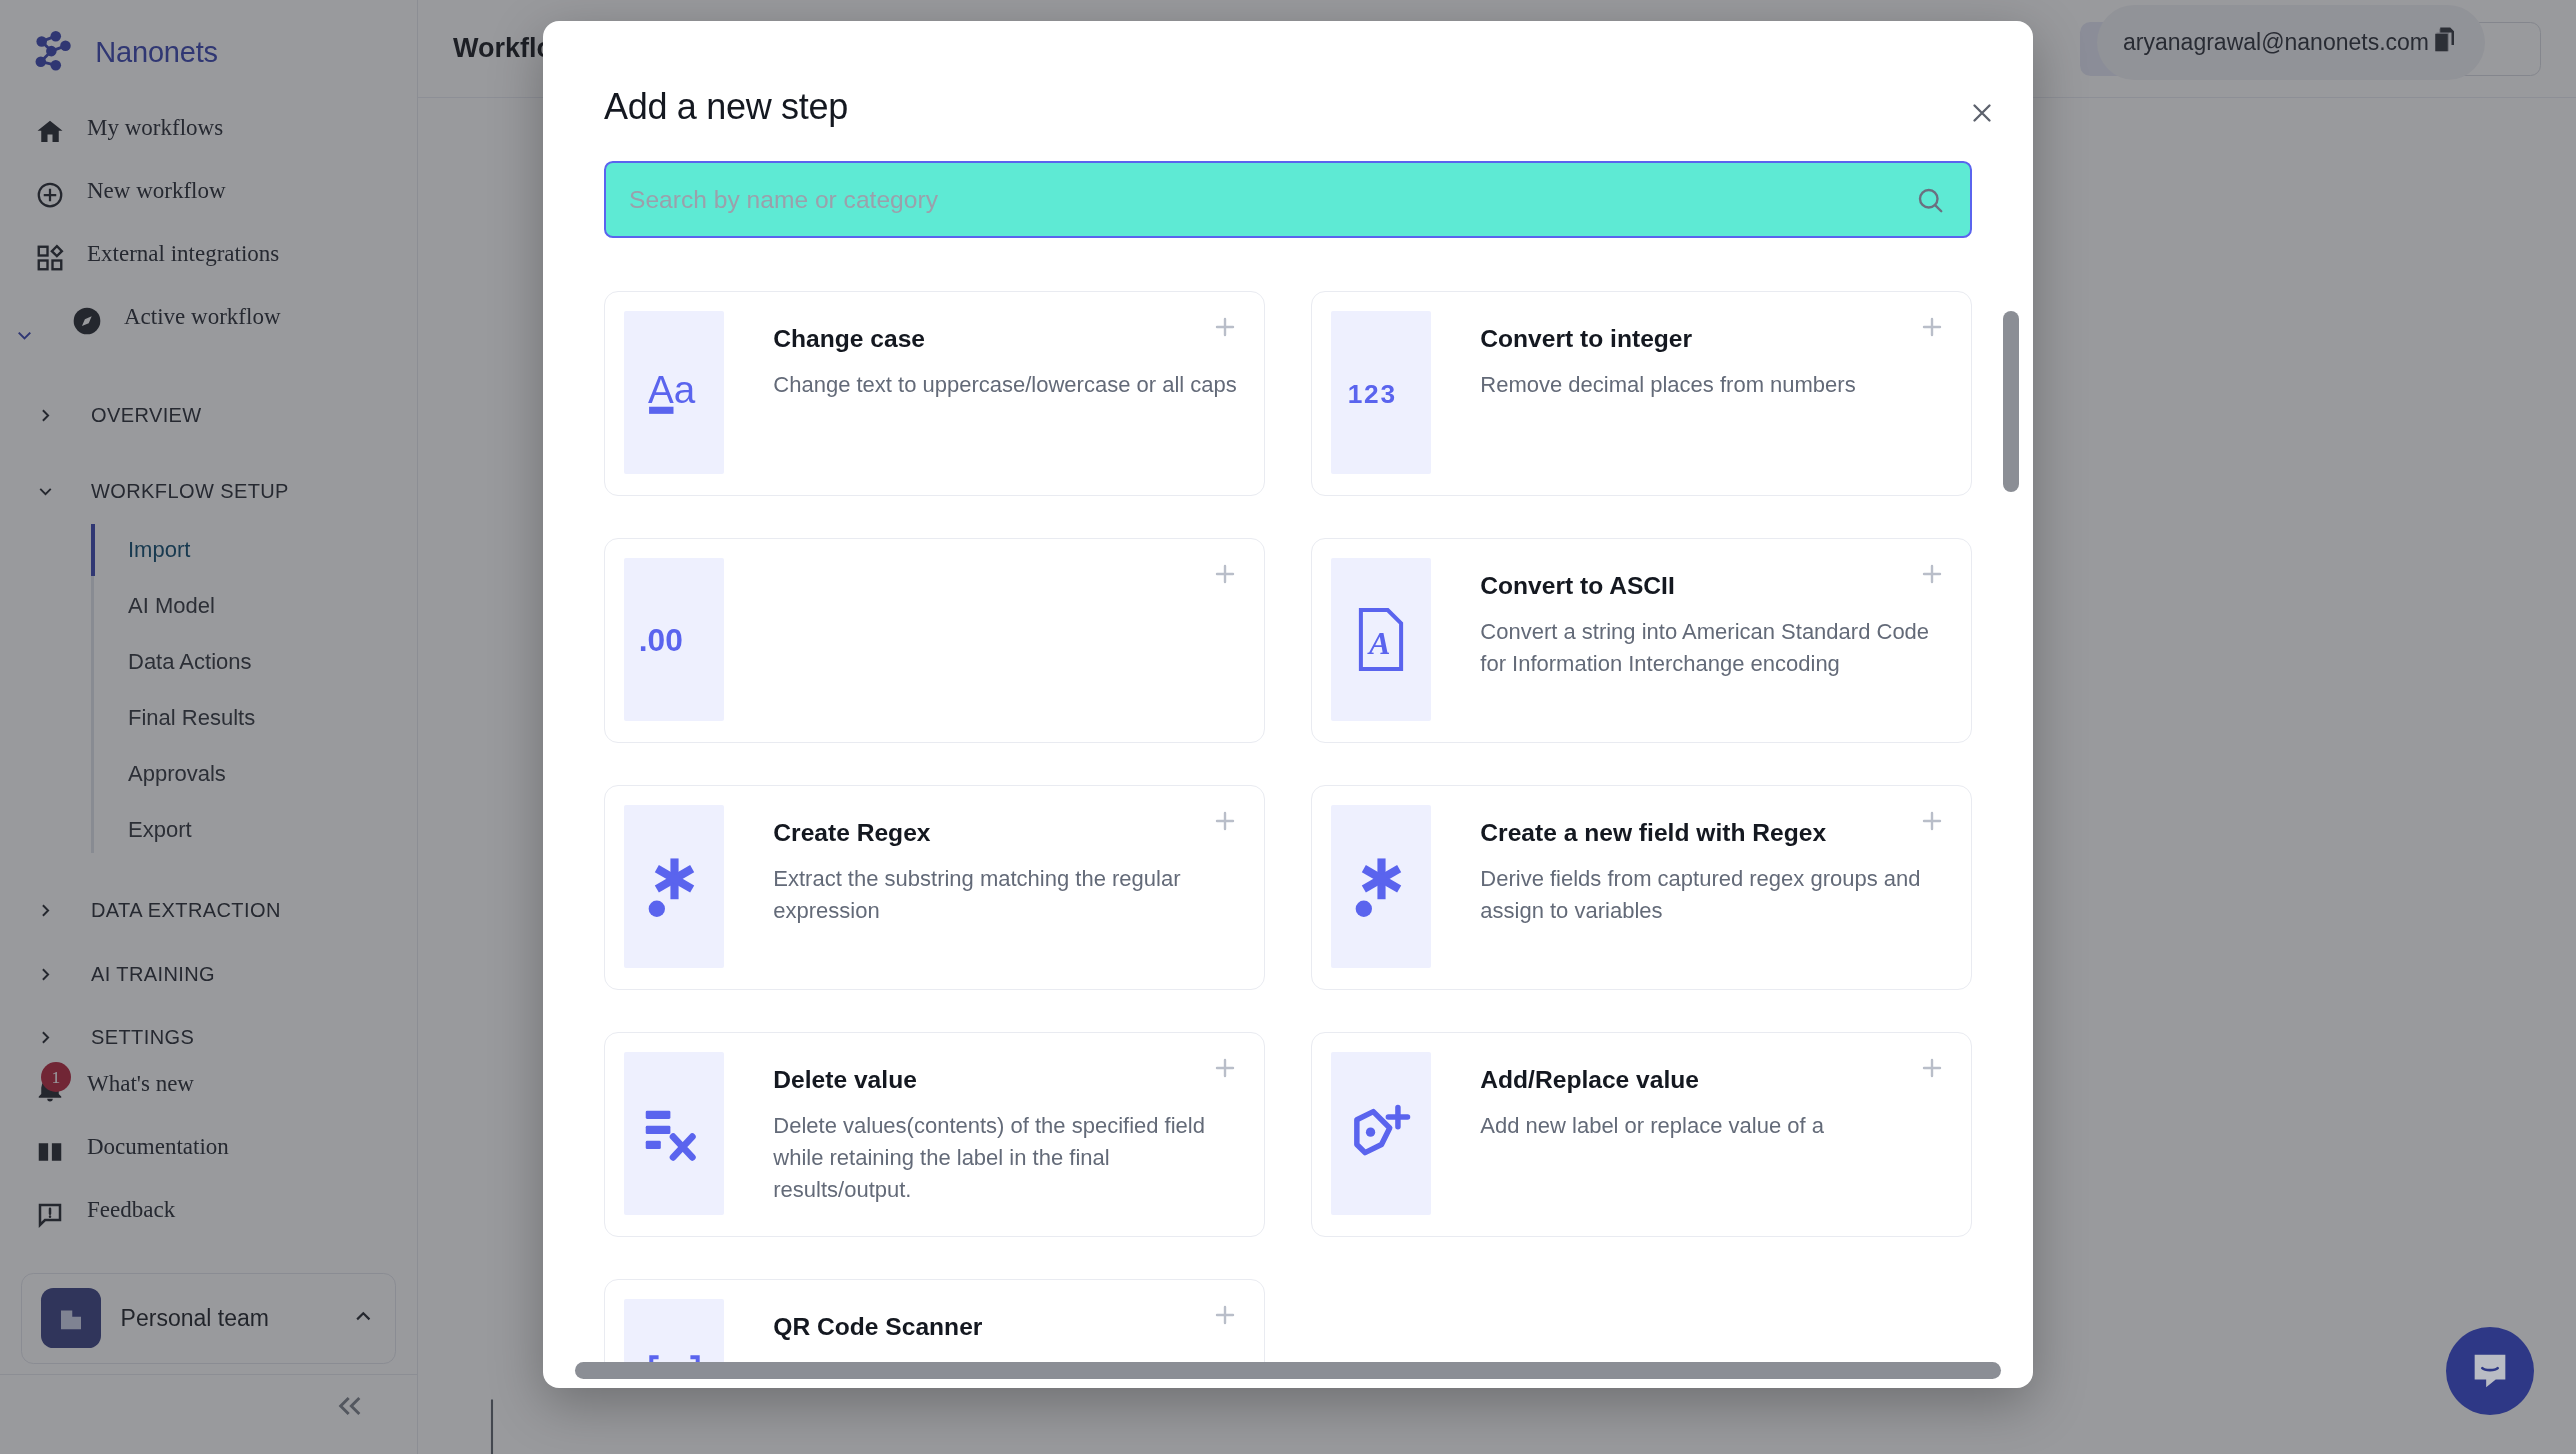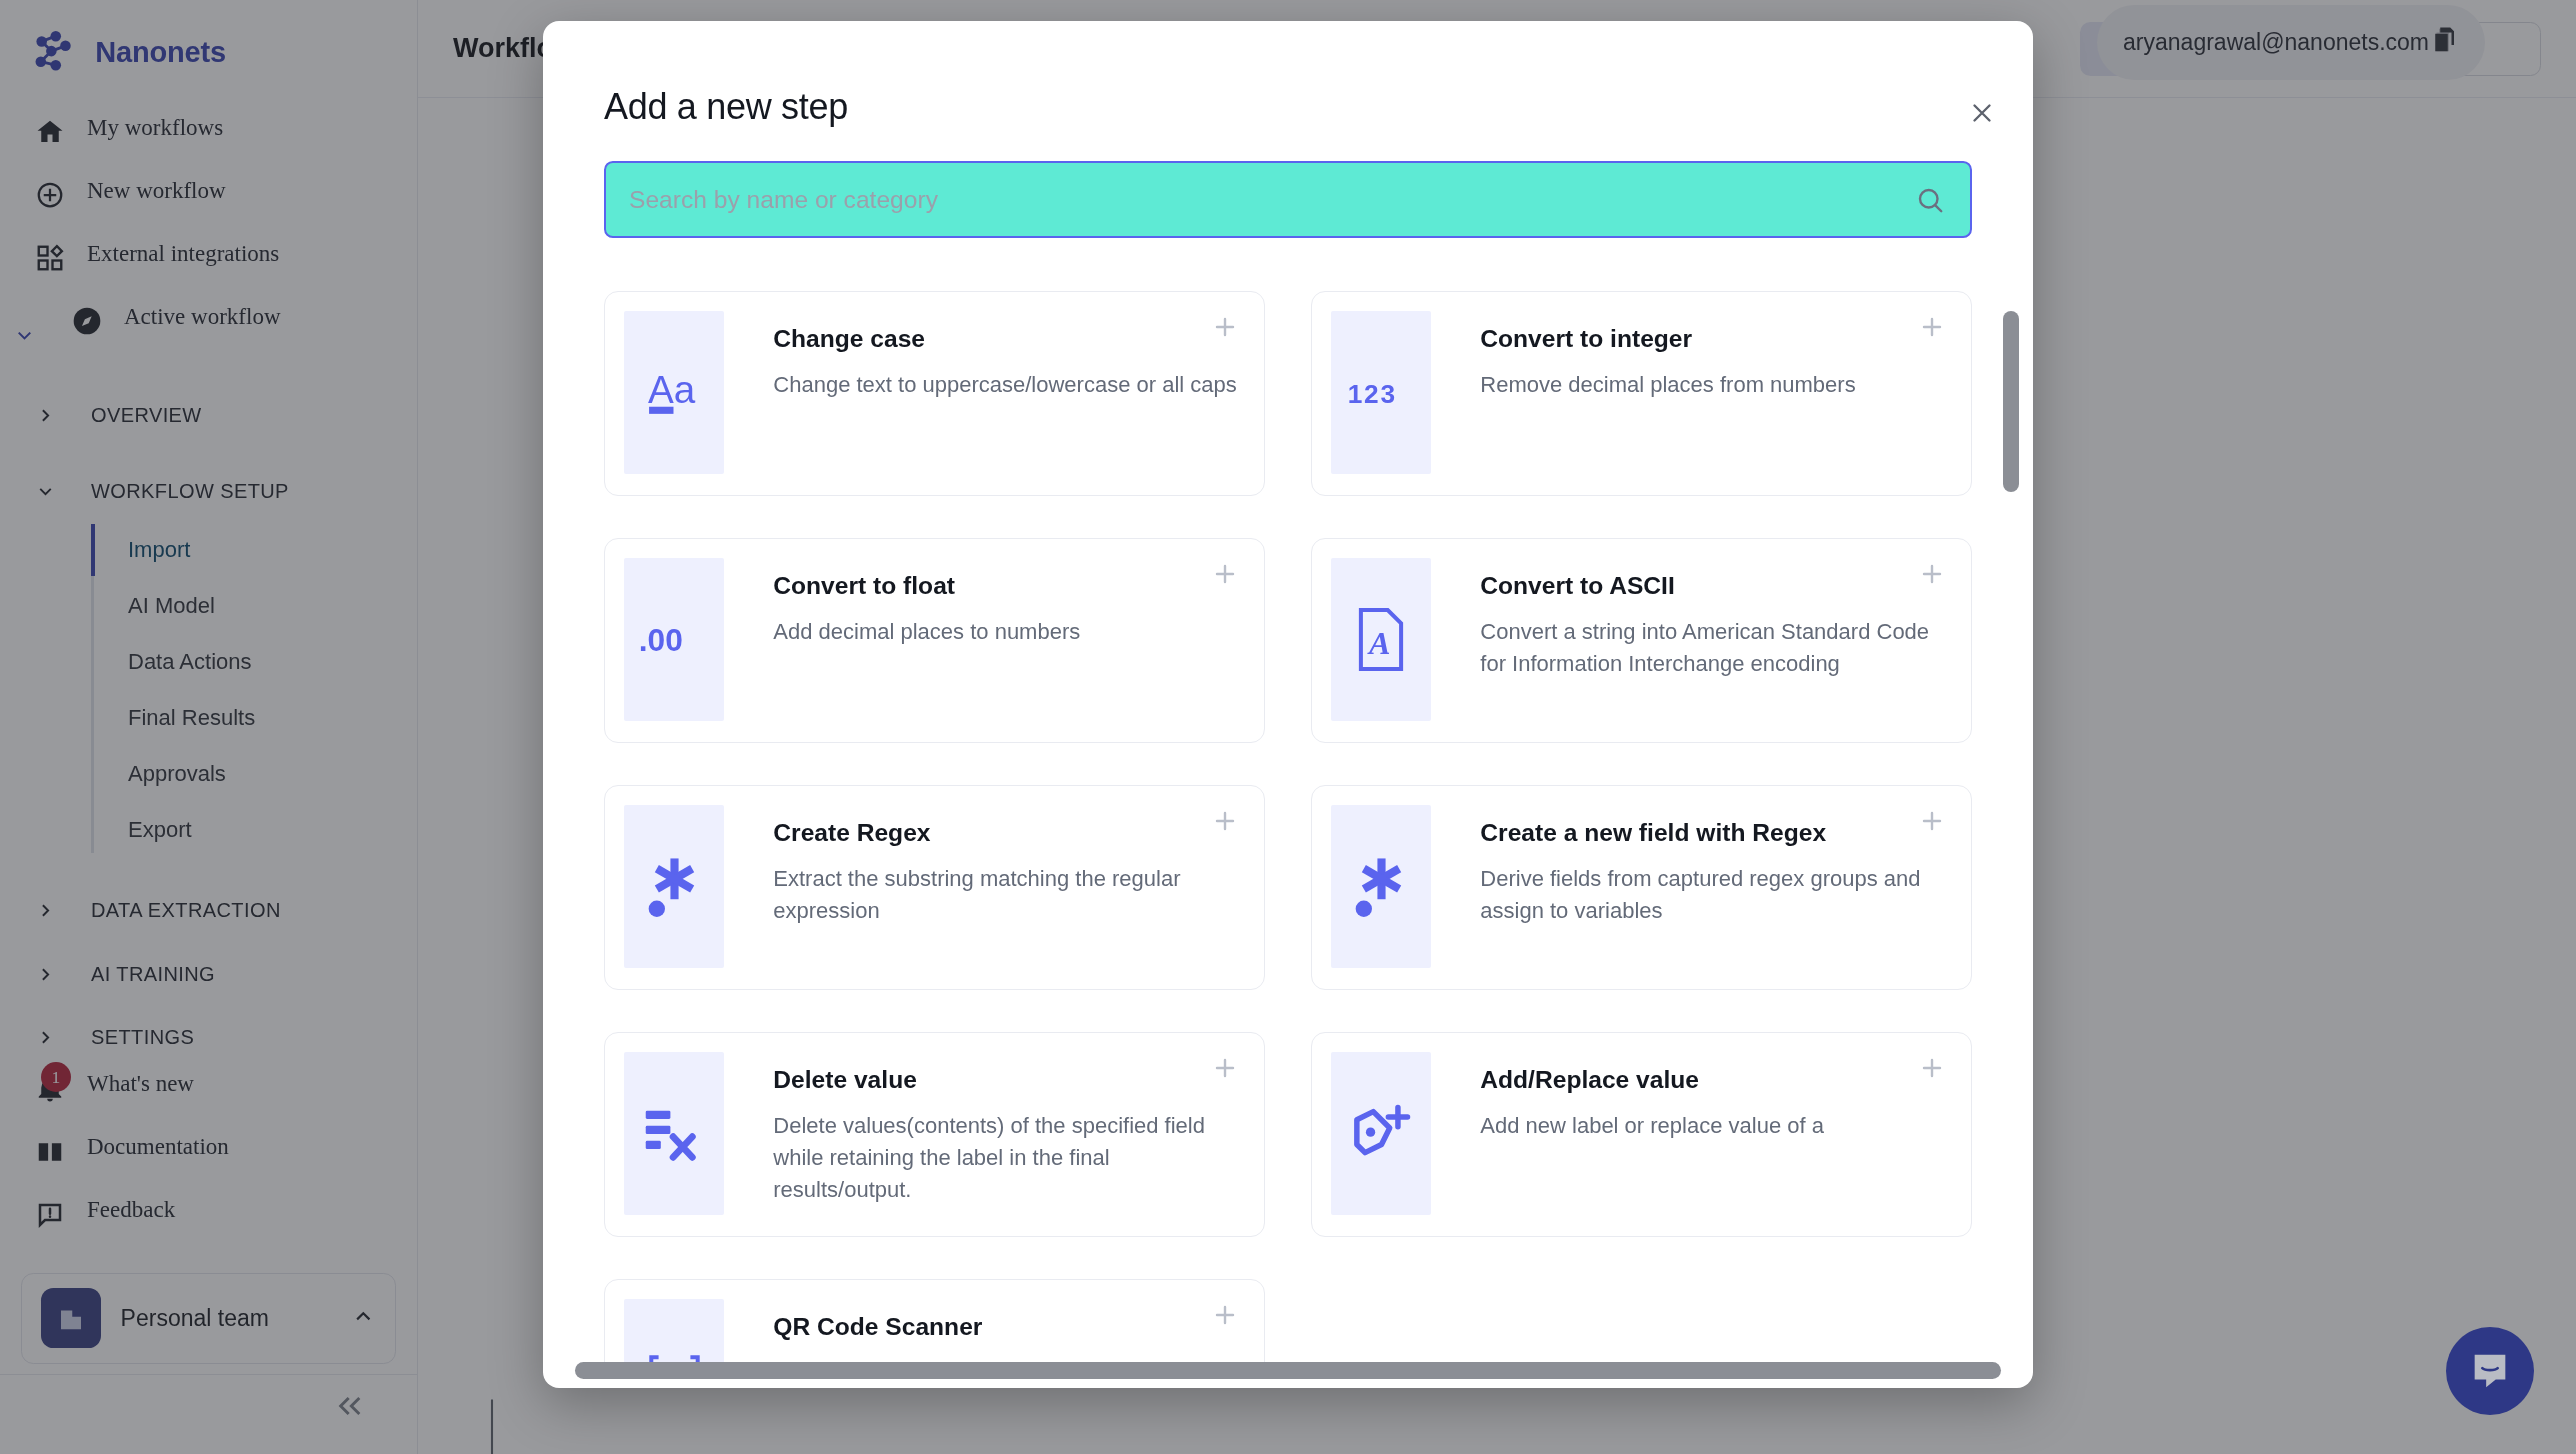--- a/index.html
+++ b/index.html
@@ -16,21 +16,21 @@
 
   .sidebar {
     width: 418px; height: 1455px;
     background: #ffffff;
     border-right: 0.9px solid #e6e8ef;
     display: flex; flex-direction: column;
     position: relative;
   }
   .brand { display: flex; align-items: center; gap: 19.3px; padding: 30px 0 24.6px 32px; }
   .brand-logo { width: 44px; height: 44px; }
-  .brand-name { font-size: 29px; font-weight: 700; color: #3a45b0; letter-spacing: -0.2px; }
+  .brand-name { font-size: 29px; font-weight: 400; color: #3a45b0; letter-spacing: -0.2px; }
 
   .nav { padding-top: 16px; }
   .nav-item {
     display: flex; gap: 20px;
     height: 63px; padding-left: 32px;
     font-size: 23px; color: #262a33;
     cursor: pointer;
     font-family: Liberation Serif, serif;
   }
   .nav-icon { width: 35px; height: 35px; display: flex; align-items: center; justify-content: center; flex: none; }
@@ -511,24 +511,20 @@
           </div>
         </div>
 
         <div class="card-cell">
           <div class="card">
             <div class="card-thumb">
               <svg width="74" height="46" viewBox="0 0 84 44">
                 <text x="2" y="35" font-family="Liberation Sans, sans-serif" font-weight="bold" font-size="36" fill="#5a64ee">.00</text>
               </svg>
             </div>
-            <div class="card-body">
-              <div class="card-title">Convert to float</div>
-              <div class="card-desc">Add decimal places to numbers</div>
-            </div>
             <span class="card-plus">
               <svg width="32" height="32" viewBox="0 0 24 24" fill="none" stroke="#b9bec9" stroke-width="1.8" stroke-linecap="round">
                   <path d="M12 6v12M6 12h12"></path>
                 </svg>
             </span>
           </div>
         </div>
 
 
         <div class="card-cell">

